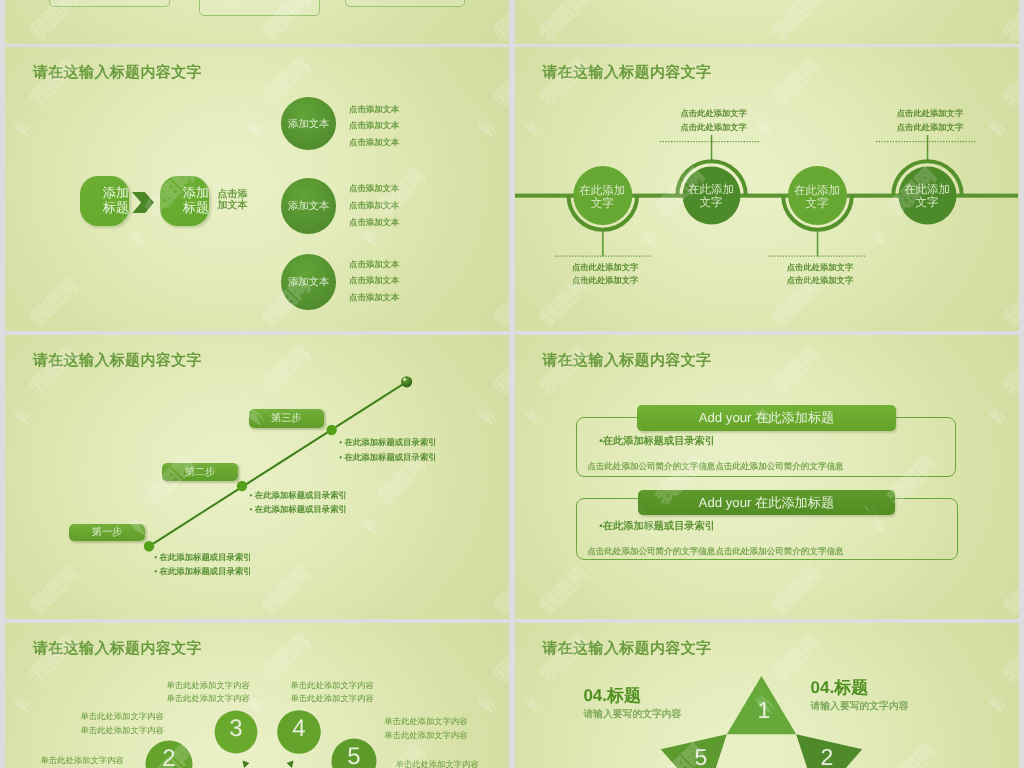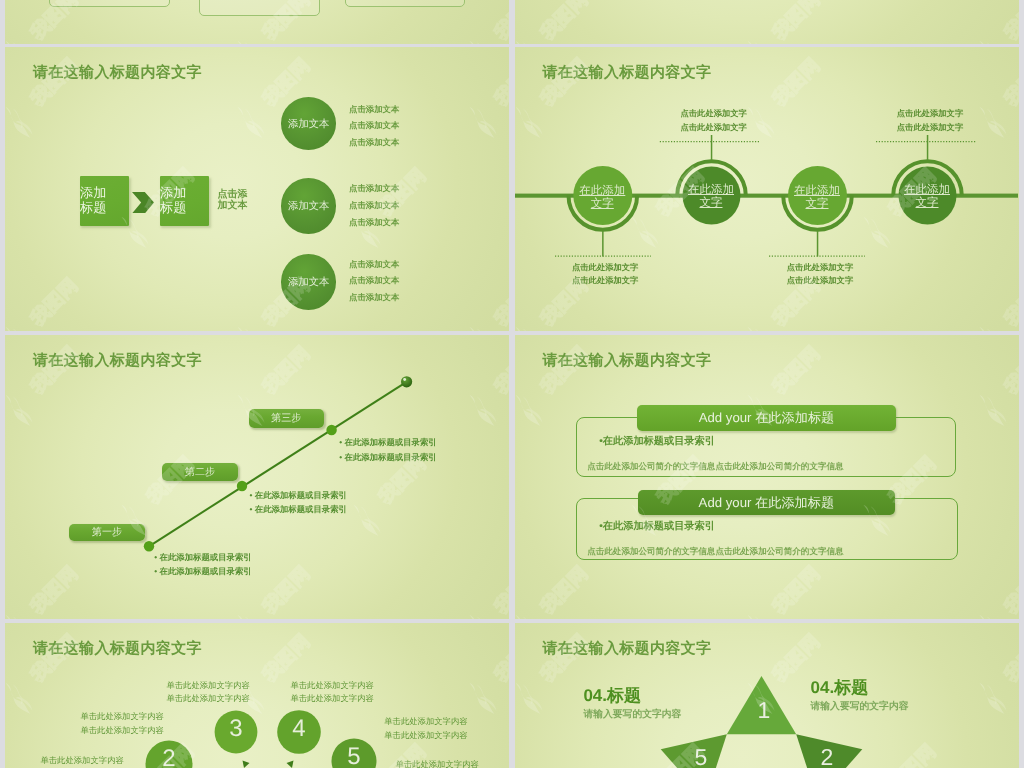--- a/index.html
+++ b/index.html
@@ -17,35 +17,35 @@
   .wm{position:absolute;left:0;top:0;width:100%;height:100%;pointer-events:none;overflow:hidden;}
   .wmtile{position:absolute;transform:rotate(-45deg);transform-origin:0 0;
           font-size:19px;font-weight:bold;letter-spacing:0px;white-space:nowrap;
           color:transparent;-webkit-text-stroke:1.15px rgba(255,255,255,.17);}
   .wmlogo{position:absolute;transform:rotate(-45deg);transform-origin:0 0;pointer-events:none;}
 
   .stitle{position:absolute;color:#6a9b3e;font-weight:bold;white-space:nowrap;
           font-size:15px;letter-spacing:.35px;}
 
   
-  .rbox{position:absolute;border-radius:1px;
+  .rbox{position:absolute;border-radius:18px;
         background:linear-gradient(165deg,#6cae34 0%,#68ac30 55%,#64a72e 100%);
-        color:#eef6e2;display:flex;align-items:center;justify-content:flex-start;
+        color:#eef6e2;display:flex;align-items:center;justify-content:flex-end;
         text-align:center;line-height:1.13;font-size:13.2px;
         box-shadow:1.5px 2px 2.5px rgba(115,135,78,.3);}
   .circ{position:absolute;border-radius:50%;
         background:radial-gradient(circle at 42% 32%,#62a436 0%,#549030 62%,#4b8628 100%);
         color:#e5eed9;display:flex;align-items:center;justify-content:center;
         text-align:center;font-size:10.3px;line-height:1;padding-top:3px;box-sizing:border-box;}
 
   .arrow{position:absolute;}
   .sidenote{position:absolute;color:#6b9c41;font-size:10px;font-weight:bold;line-height:1.12;white-space:nowrap;}
   .ctxt{position:absolute;color:#6b9c41;font-size:8.4px;font-weight:bold;line-height:2.0;white-space:nowrap;}
   .pbox{position:absolute;border:1px solid #9cc271;border-radius:5px;background:rgba(255,255,255,.13);}
-  .tllab{position:absolute;color:#dbe8c8;font-size:11.5px;line-height:1.15;text-align:center;white-space:nowrap;text-decoration:underline;}
+  .tllab{position:absolute;color:#dbe8c8;font-size:11.5px;line-height:1.15;text-align:center;white-space:nowrap;}
   .tltxt{position:absolute;color:#5d9034;font-size:8.3px;line-height:1.61;white-space:nowrap;
          transform:translateX(-50%);text-align:left;font-weight:bold;}
   .stepbox{position:absolute;border-radius:5px;background:linear-gradient(180deg,#75b03d 0%,#69a830 42%,#5f9d2a 100%);
            color:#e0ecd0;font-size:10.1px;display:flex;align-items:center;justify-content:center;
            box-shadow:1.2px 1.8px 2px rgba(108,128,72,.38);}
   .stepbul{position:absolute;color:#589033;font-size:8.4px;font-weight:bold;line-height:1.68;white-space:nowrap;}
   .ayouter{position:absolute;border:1.2px solid #68a83b;border-radius:8px;box-sizing:border-box;}
   .ayhead{position:absolute;border-radius:5px;color:#e8f1dd;font-size:13.2px;
           display:flex;align-items:center;justify-content:center;white-space:nowrap;
           box-shadow:1px 1.5px 2px rgba(110,130,75,.3);}

